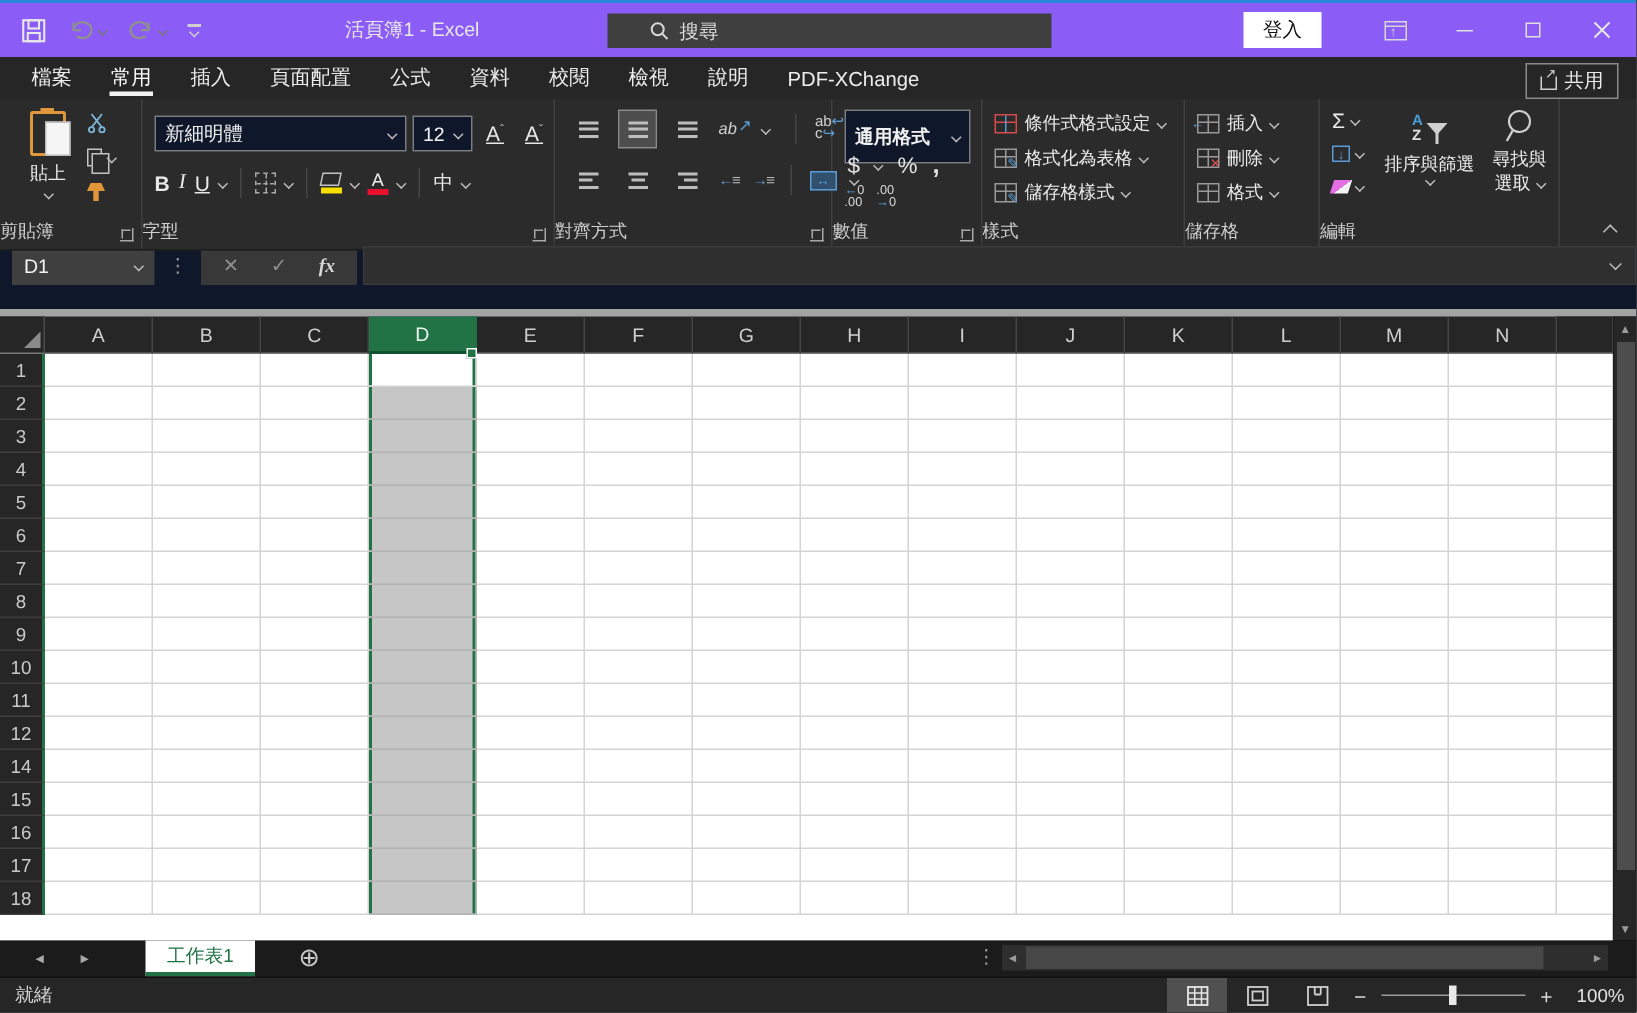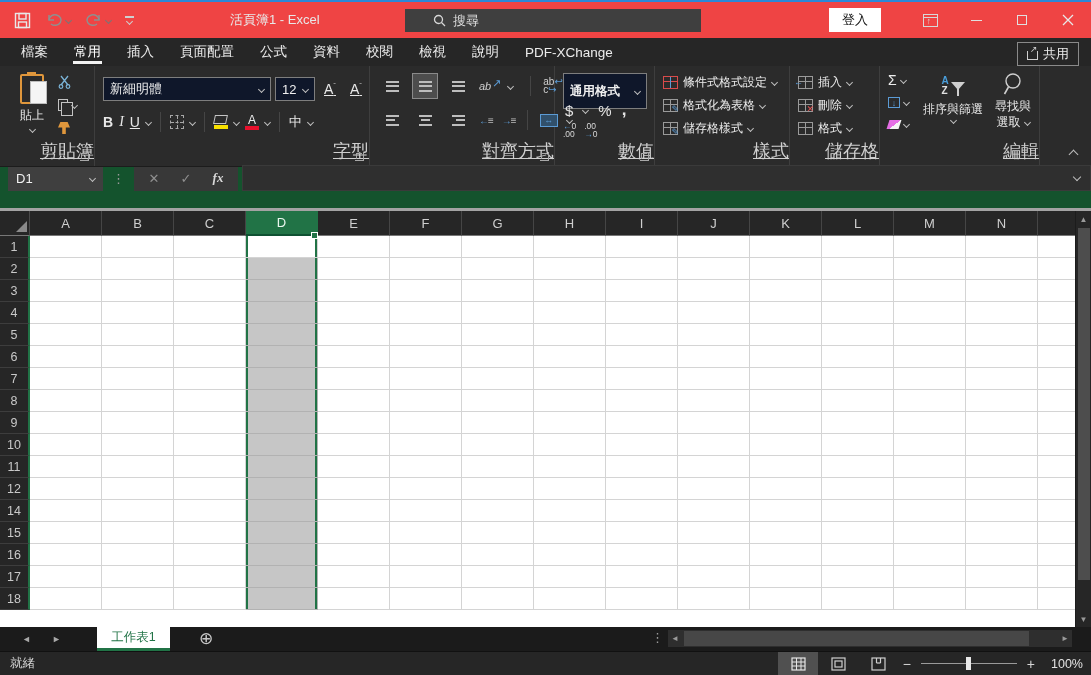--- a/index.html
+++ b/index.html
@@ -1,21 +1,21 @@
 <!DOCTYPE html>
 <html><head>
 <meta charset="utf-8">
 <style>
   * { margin:0; padding:0; box-sizing:border-box; }
   html,body { width:1091px; height:675px; overflow:hidden; background:#000;
     font-family:"Liberation Sans","DejaVu Sans",sans-serif; color:#e8e8e8; font-size:13px; }
 
   
   .accent-line { height:2px; background:#2b88d8; }
-  .titlebar { height:36px; background:#ef4444; display:flex; align-items:center; position:relative; }
+  .titlebar { height:36px; background:#8b5cf6; display:flex; align-items:center; position:relative; }
   .qat { display:flex; align-items:center; gap:14px; margin-left:14px; }
   .qat-btn { display:flex; align-items:center; gap:3px; color:#8f8f8f; }
   .qat-btn svg { display:block; }
   .title-text { position:absolute; left:230px; top:0; height:36px; line-height:36px; color:#e8e8e8; font-size:13px; }
   .searchbox { position:absolute; left:405px; top:7px; width:296px; height:23px; background:#3f3f3f;
     display:flex; align-items:center; gap:10px; padding-left:26px; color:#dcdcdc; }
   .win-right { position:absolute; right:0; top:0; height:36px; display:flex; align-items:center; }
   .signin { background:#fff; color:#111; padding:3px 13px; font-size:13px; margin-right:26px; }
   .wbtn { width:46px; height:36px; display:flex; align-items:center; justify-content:center; color:#e0e0e0; }
   .ribbon-opts { width:15px; height:13px; border:1px solid #d8d8d8; position:relative; }
@@ -30,21 +30,21 @@
   .rtab.active { color:#fff; }
   .rtab.active::after { content:""; position:absolute; left:12px; right:12px; bottom:2px; height:3px; background:#f2f2f2; }
   .share-btn { position:absolute; right:12px; top:4px; border:1px solid #8a8a8a; padding:2px 9px;
     display:flex; align-items:center; gap:5px; color:#ececec; }
   .share-ic { width:11px; height:9px; border:1px solid #cfcfcf; border-top:none; position:relative; margin-top:3px; }
   .share-ic::after { content:"\2197"; position:absolute; left:2px; top:-7px; font-size:9px; color:#cfcfcf; }
 
   
   .ribbon { height:101px; background:#2b2b2b; display:flex; position:relative; border-bottom:1px solid #1c1c1c; }
   .rgroup { position:relative; border-right:1px solid #3e3e3e; height:100%; }
-  .glabel { position:absolute; bottom:3px; left:0; right:0; text-align:right; font-size:18px; color:#cfcfcf;text-decoration:underline; }
+  .glabel { position:absolute; bottom:3px; left:0; right:0; text-align:left; font-size:12px; color:#cfcfcf; }
   .launcher { position:absolute; bottom:5px; right:5px; width:9px; height:9px;
     border-right:1px solid #a8a8a8; border-bottom:1px solid #a8a8a8; }
   .launcher::before { content:""; position:absolute; left:1px; top:1px; width:5px; height:5px;
     border-left:1px solid #a8a8a8; border-top:1px solid #a8a8a8; }
   .cv { width:6px; height:6px; border-right:1.4px solid #bdbdbd; border-bottom:1.4px solid #bdbdbd;
     transform:rotate(45deg); display:inline-block; flex:none; }
   .cv.s { width:5px; height:5px; }
   .vline { width:1px; background:#454545; margin:2px 3px; align-self:stretch; }
 
   
@@ -127,21 +127,21 @@
   .az-ic { display:flex; align-items:center; gap:2px; height:28px; }
   .az-col { display:flex; flex-direction:column; font-size:10px; line-height:10px; font-weight:bold; }
   .az-col .a { color:#4a9edb; } .az-col .z { color:#e0e0e0; }
   .funnel { width:0; height:0; border-left:7px solid transparent; border-right:7px solid transparent; border-top:8px solid #cfcfcf; position:relative; }
   .funnel::after { content:""; position:absolute; left:-1px; top:-2px; width:2px; height:8px; background:#cfcfcf; }
   .biglabel { font-size:12px; color:#ececec; line-height:14px; text-align:center; white-space:nowrap; }
   .collapse-chev { position:absolute; right:14px; bottom:8px; width:7px; height:7px;
     border-left:1.5px solid #bdbdbd; border-top:1.5px solid #bdbdbd; transform:rotate(45deg); }
 
   
-  .fbar { height:44px; background:#14532d; display:flex; align-items:center; padding:0 0 19px 8px; border-bottom:3px solid #a3a3a3; }
+  .fbar { height:44px; background:#0f172a; display:flex; align-items:center; padding:0 0 19px 8px; border-bottom:5px solid #a3a3a3; }
   .namebox { width:95px; height:26px; background:#3f3f3f; display:flex; align-items:center;
     justify-content:space-between; padding:0 8px; color:#f2f2f2; }
   .fdots { color:#9a9a9a; margin:0 9px; font-size:13px; }
   .fbuttons { height:26px; background:#383838; display:flex; align-items:center; gap:0; padding:0 4px; }
   .fbtn { width:32px; text-align:center; color:#8f8f8f; font-size:13px; }
   .fx { font-style:italic; font-family:"Liberation Serif",serif; color:#d8d8d8; font-weight:bold; }
   .finput { flex:1; height:26px; background:#2f2f2f; margin-left:4px; position:relative; border:1px solid #3a3a3a; }
   .finput .cv { position:absolute; right:10px; top:8px; }
 
   

